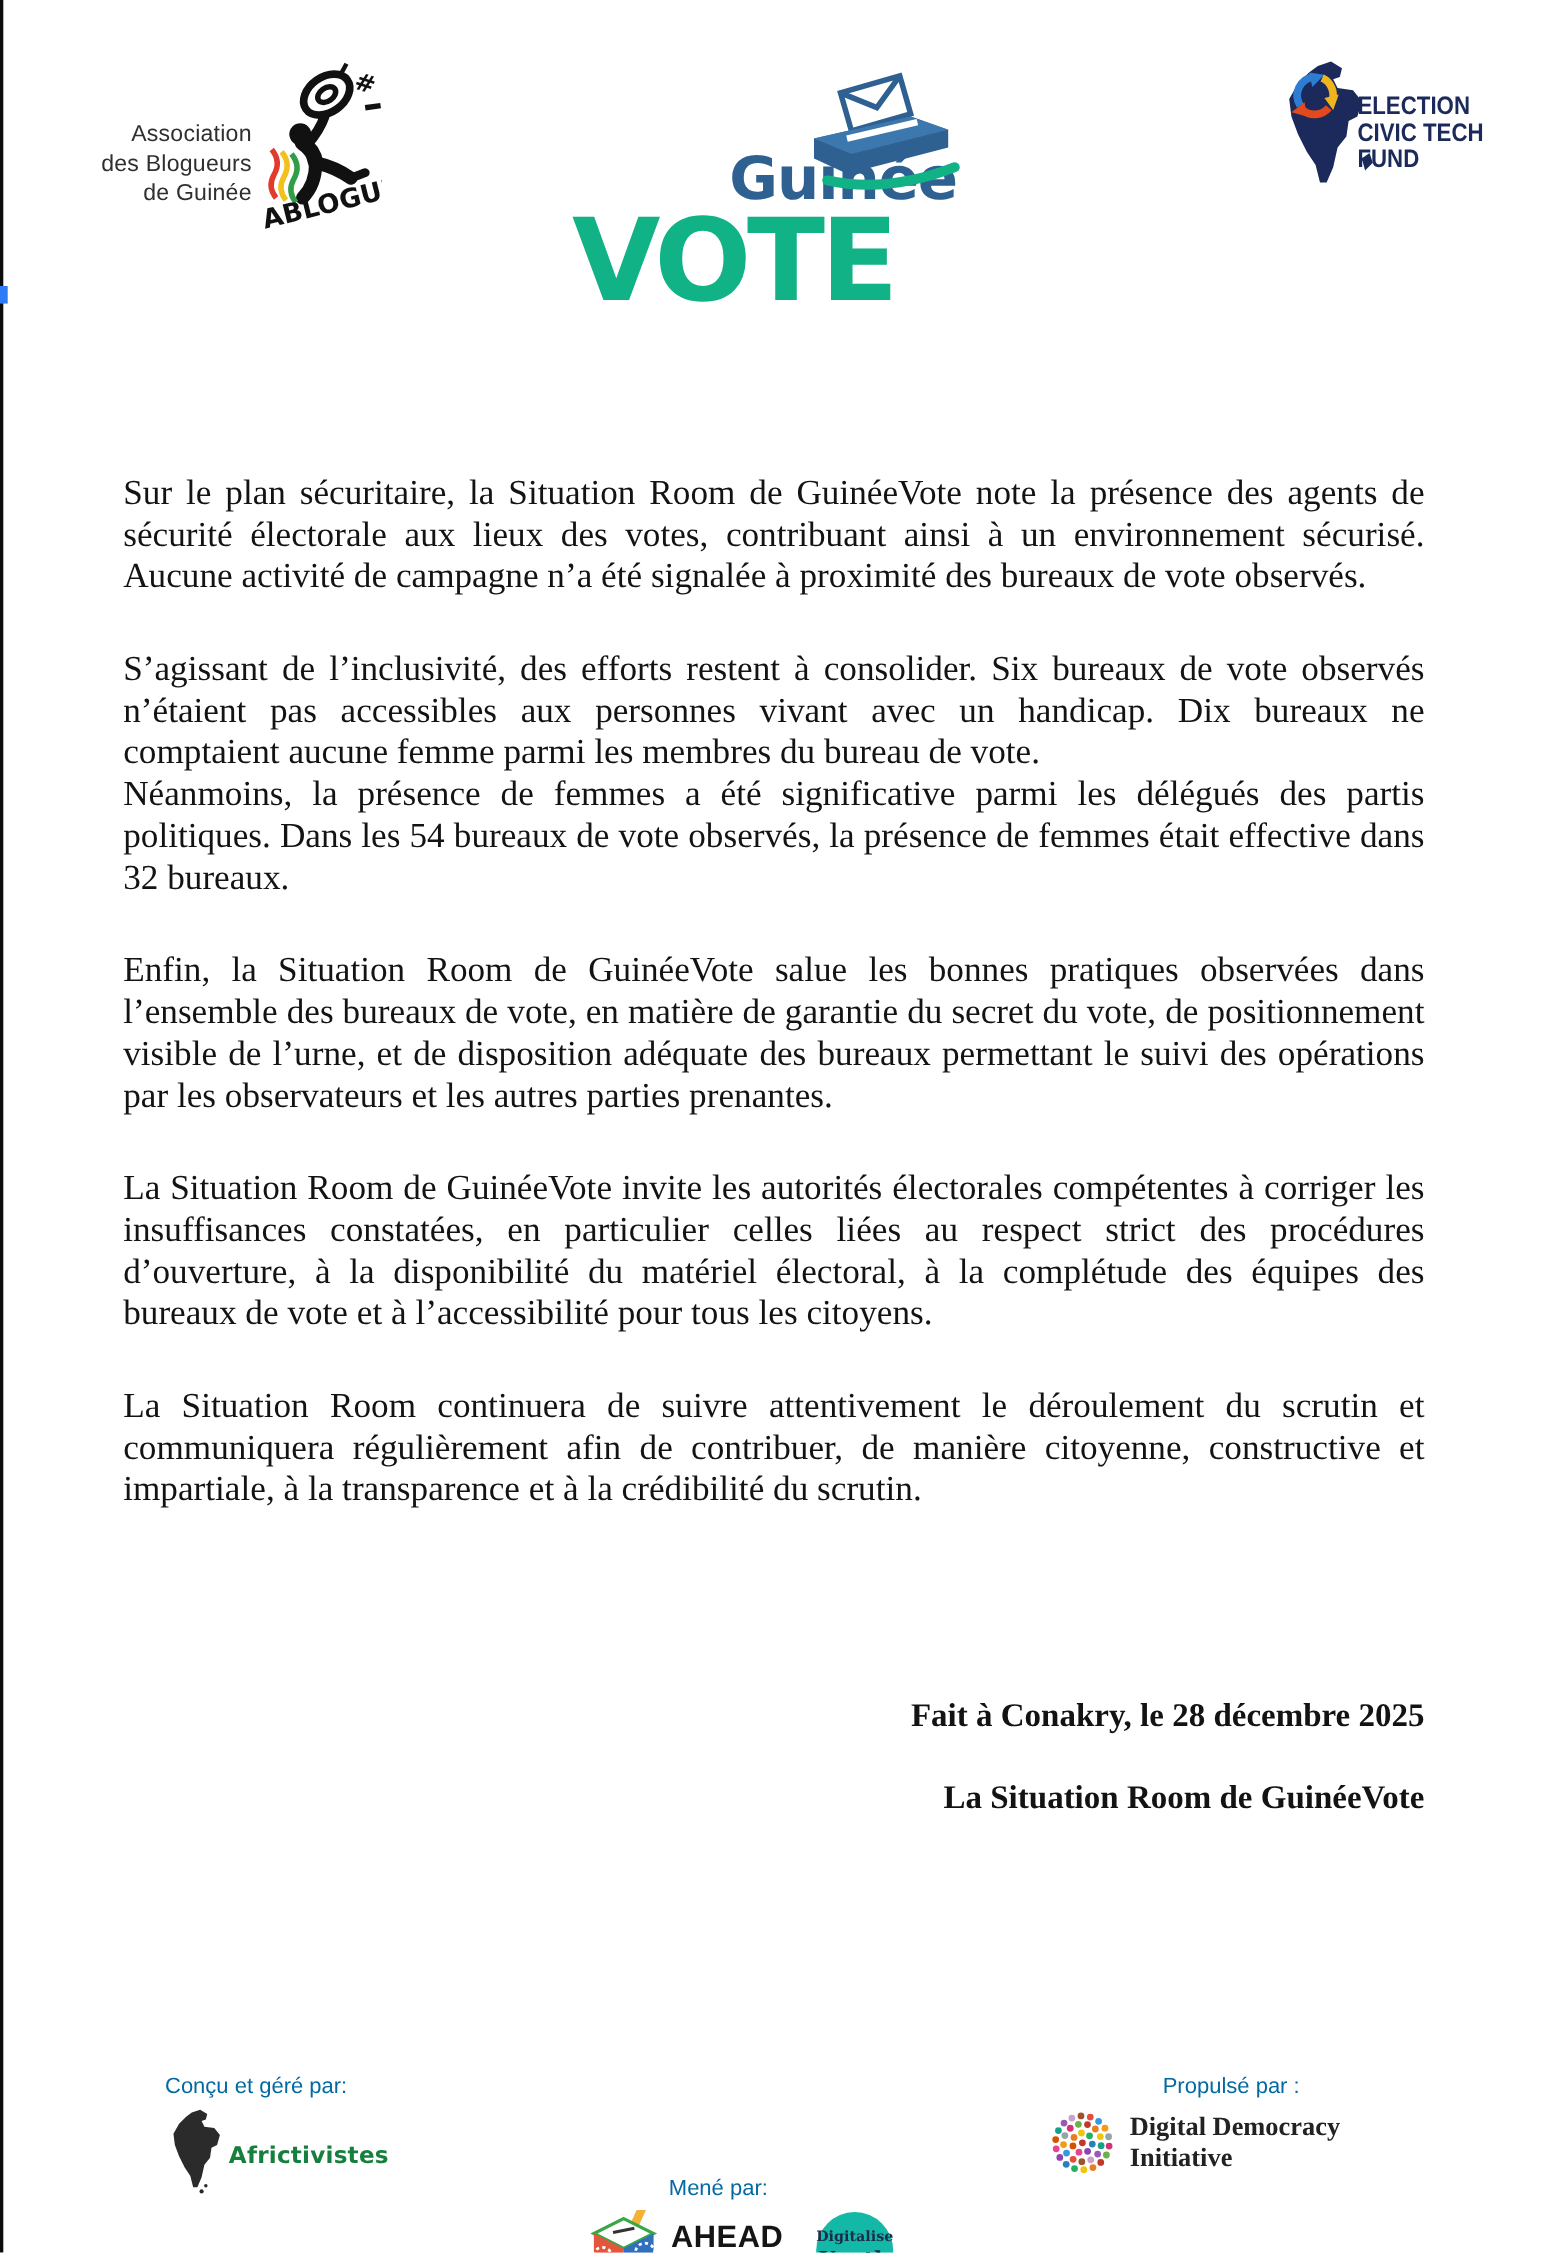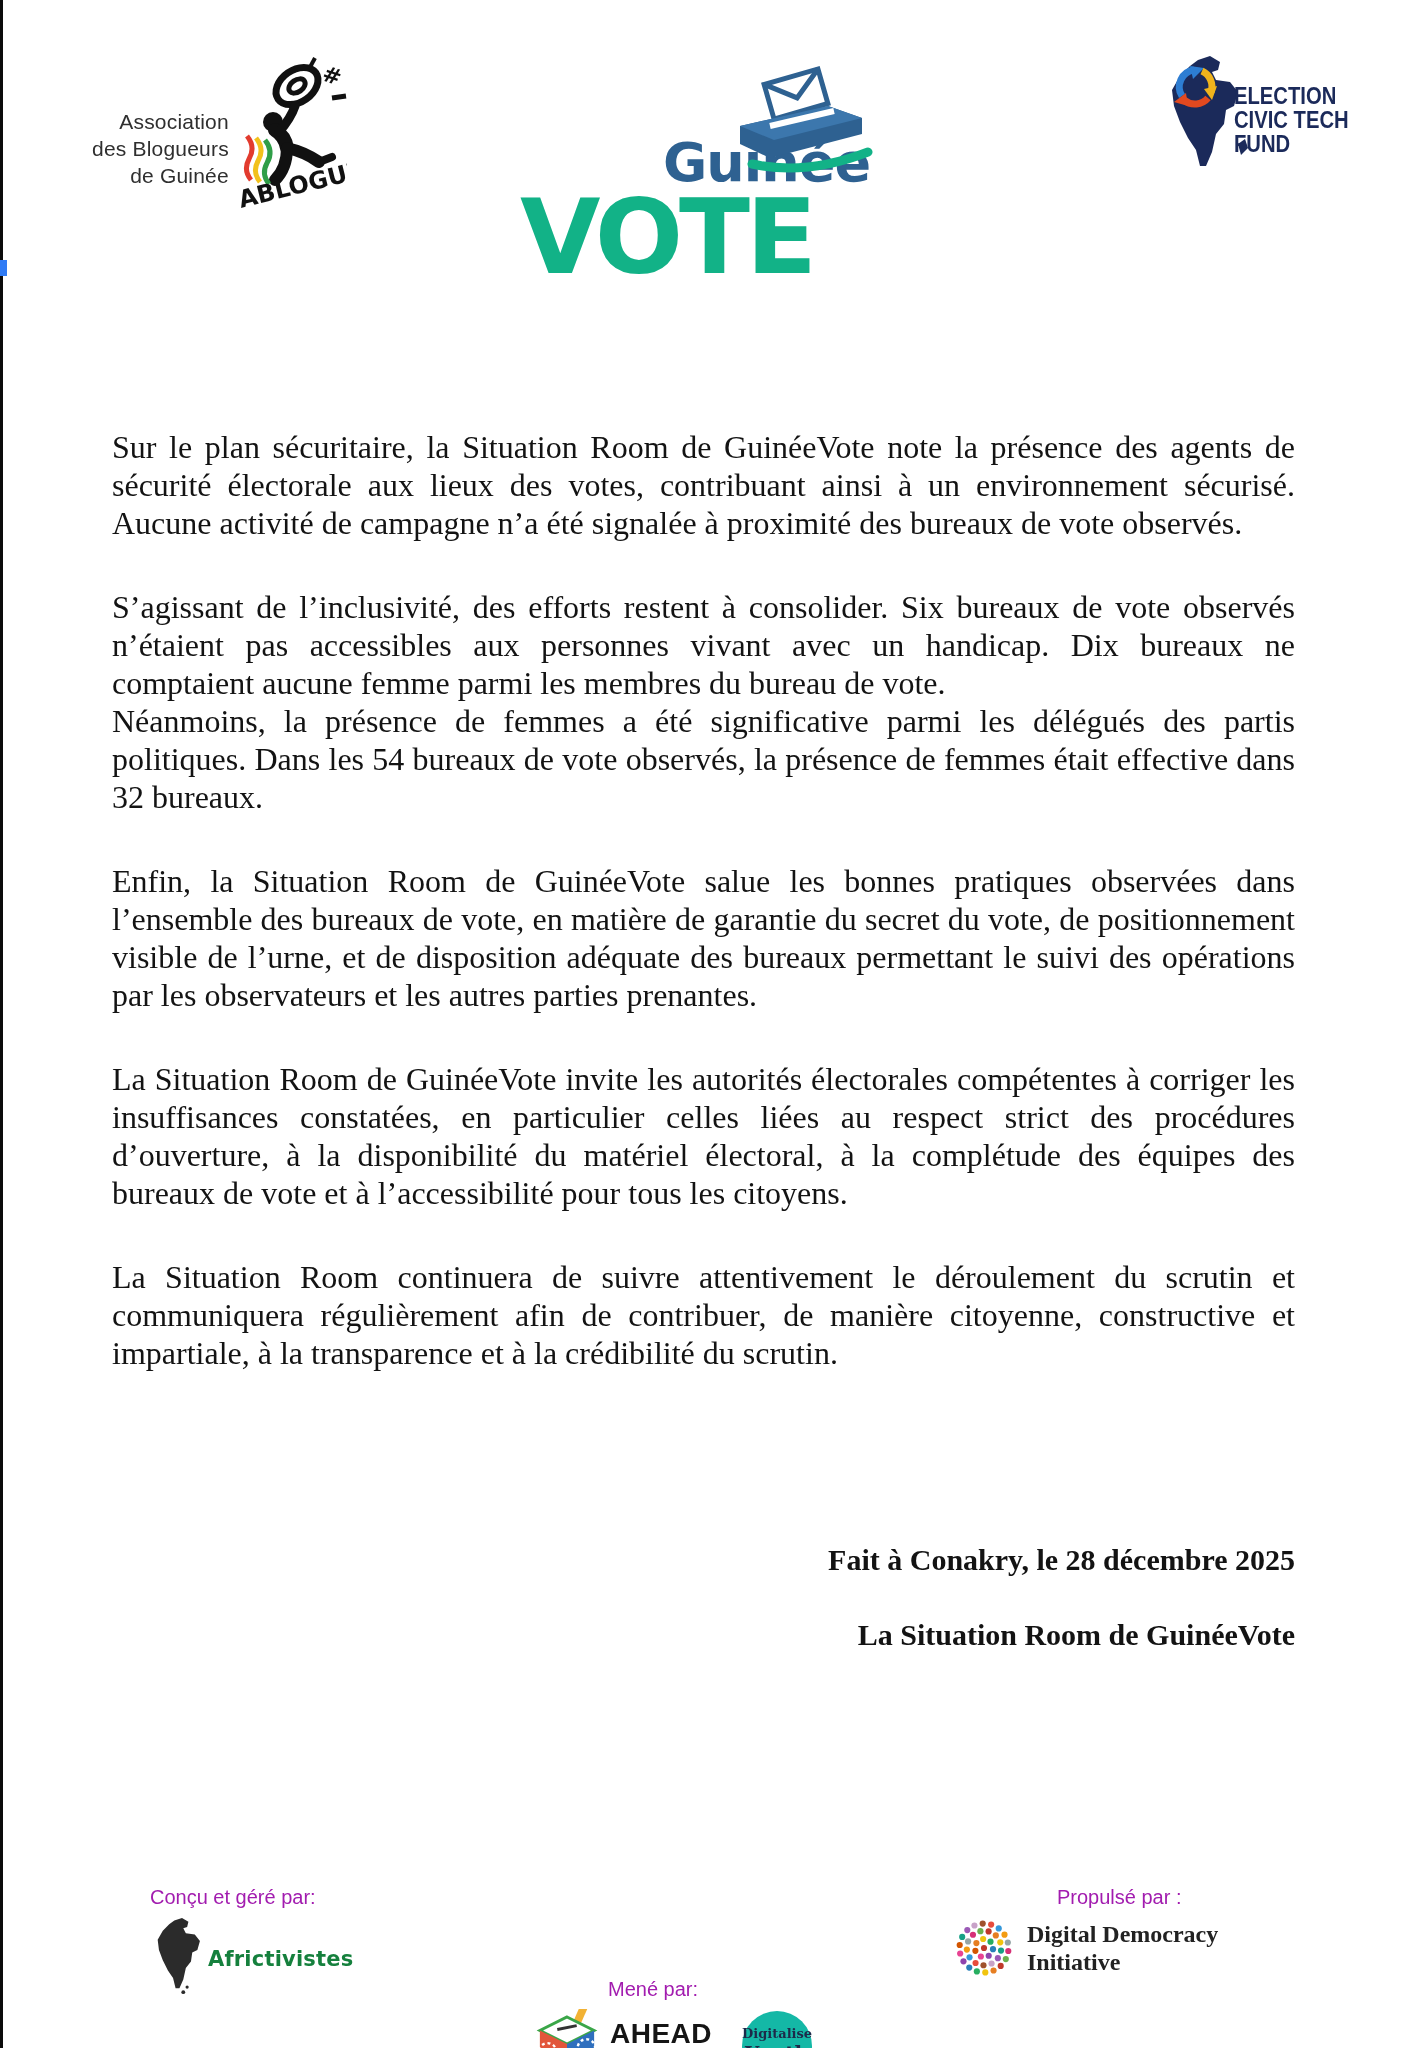--- a/index.html
+++ b/index.html
@@ -32,21 +32,21 @@
   .content{position:absolute;left:112px;top:428px;width:1183px;}
   .content p{margin:46px 0 0 0;text-align:justify;font-size:32px;line-height:38px;}
   .content p:first-child{margin-top:0;}
   .content p.continuation{margin-top:0;}
 
   .sig{position:absolute;left:112px;top:1541px;width:1183px;text-align:right;
        font-weight:bold;font-size:30px;line-height:38px;}
   .sig .author{margin-top:37px;}
 
   
-  .flabel{font-family:"Liberation Sans",sans-serif;font-size:20px;color:#a21caf;}
+  .flabel{font-family:"Liberation Sans",sans-serif;font-size:20px;color:#0369a1;}
   .footer-left{position:absolute;left:150px;top:1886px;}
   .footer-left .row{position:relative;margin-top:6px;height:100px;}
   .afr-name{position:absolute;left:58px;top:32px;font-family:"DejaVu Sans",sans-serif;
             font-weight:800;font-size:21px;color:#15803d;letter-spacing:.2px;}
 
   .footer-center{position:absolute;left:536px;top:1978px;}
   .footer-center .flabel{margin-left:72px;}
   .footer-center .row{display:flex;align-items:center;margin-top:8px;}
   .ahead-txt{margin-left:12px;text-align:right;font-family:"Liberation Sans",sans-serif;}
   .ahead-txt .t1{font-weight:bold;font-size:28px;color:#151515;letter-spacing:.5px;}

